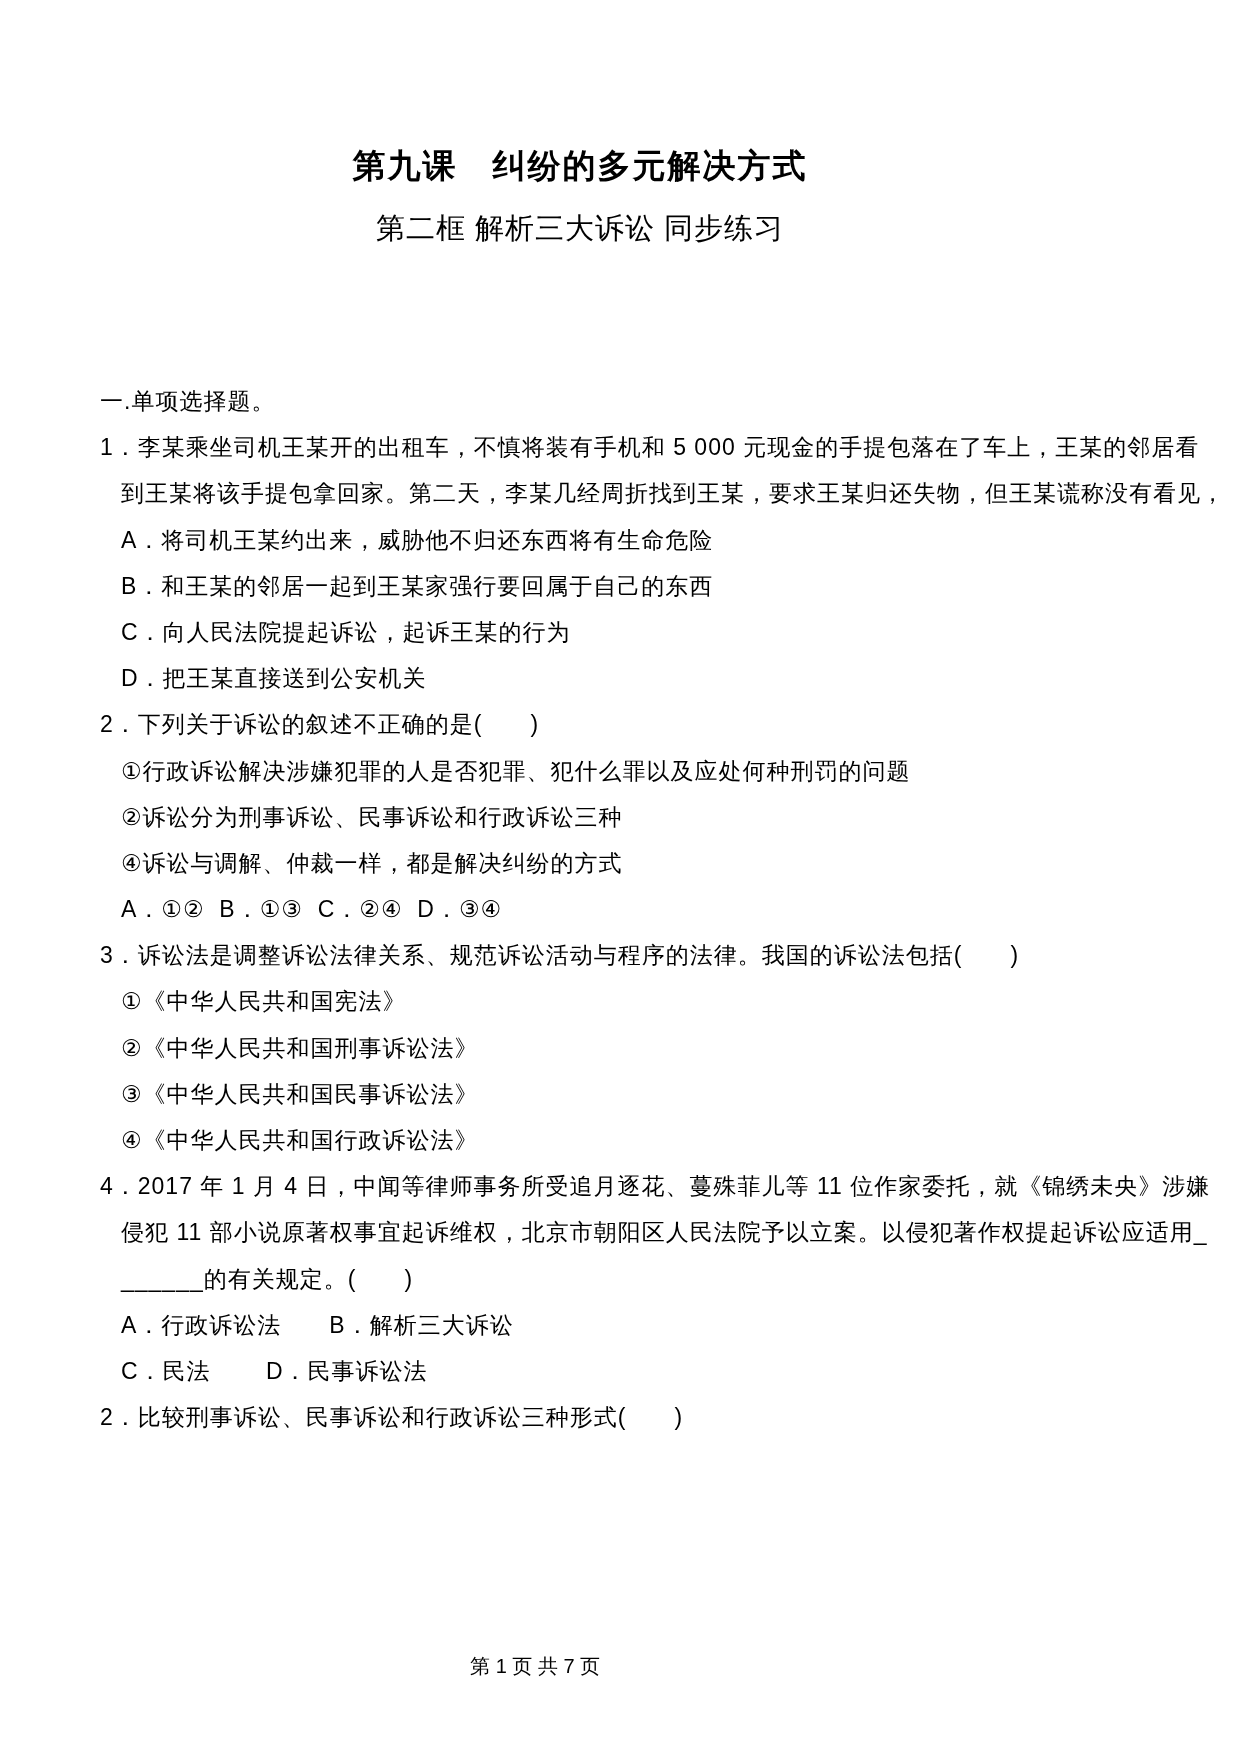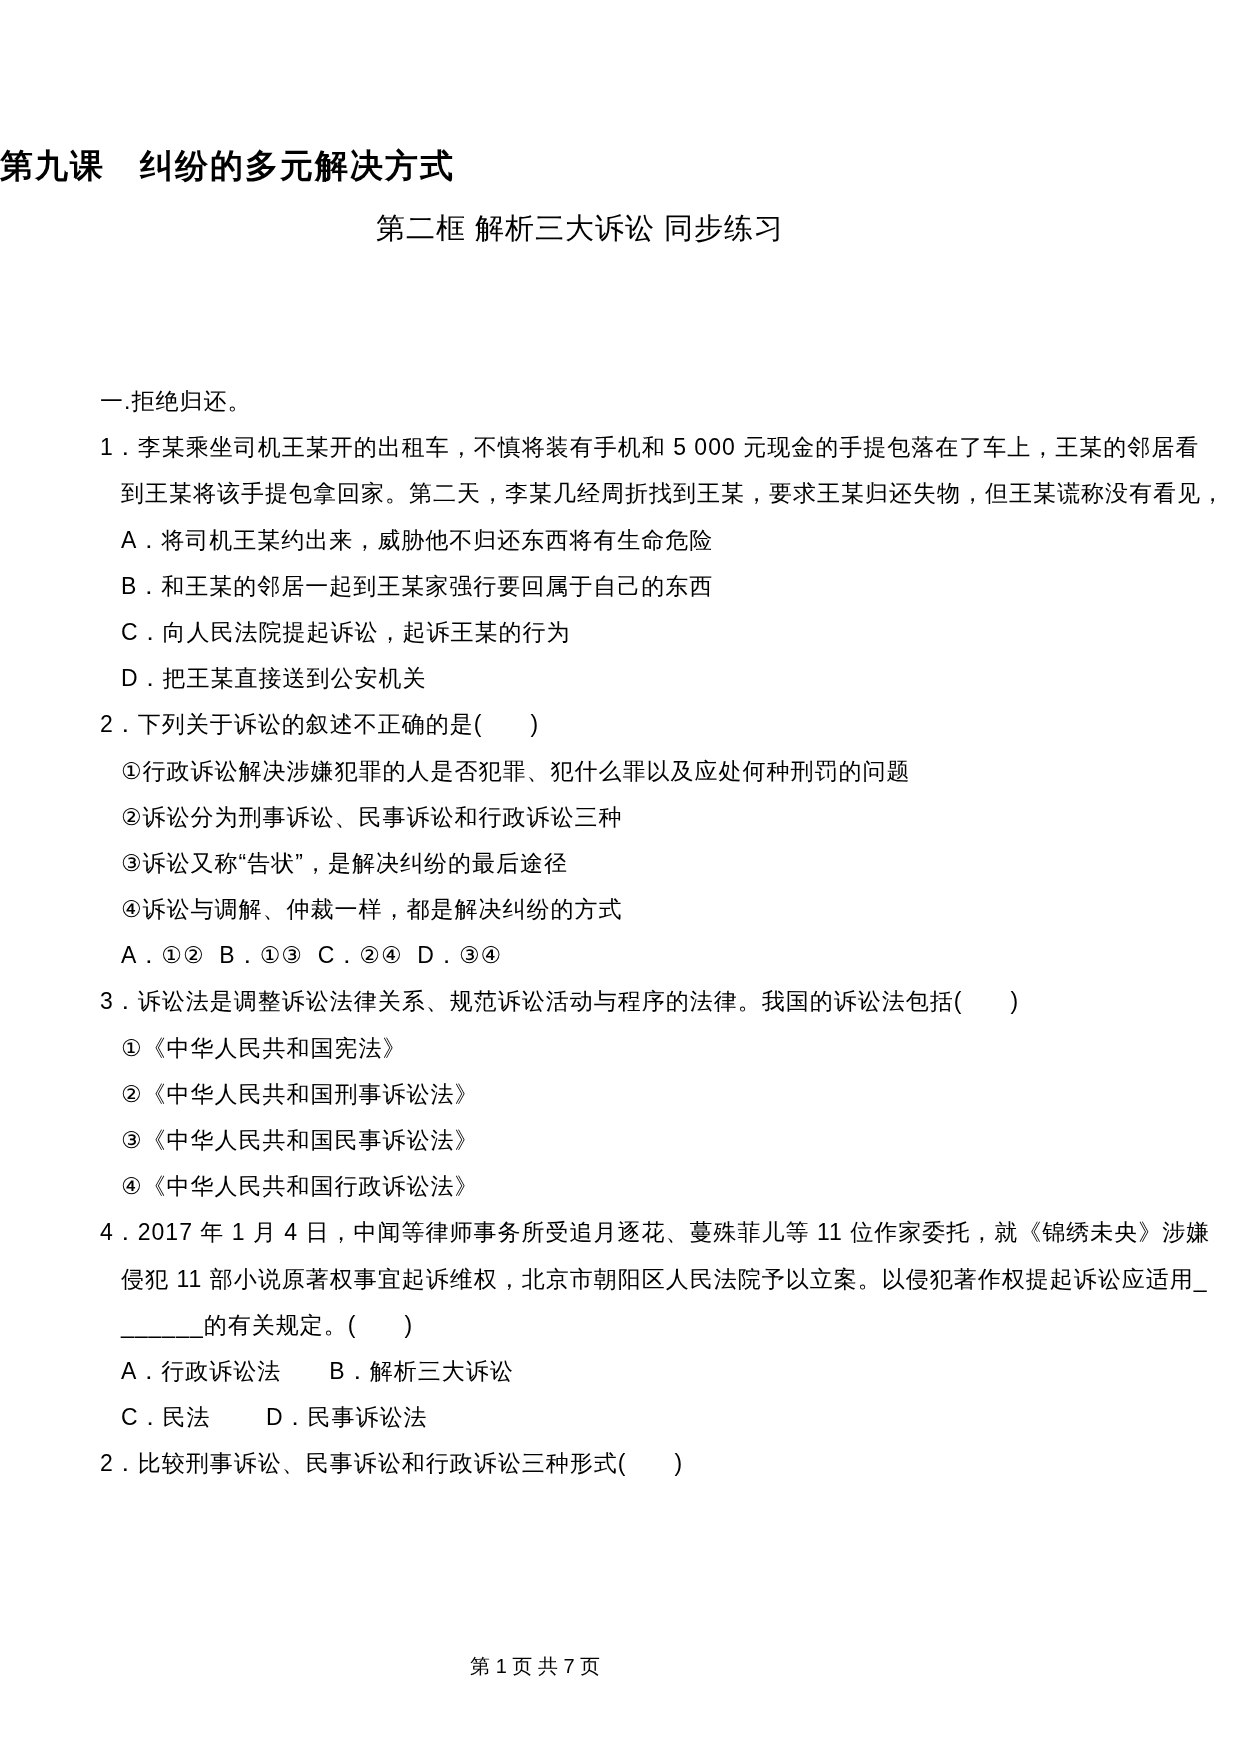--- a/index.html
+++ b/index.html
@@ -15,20 +15,21 @@
     background: #ffffff;
     color: #000000;
     font-family: "Liberation Sans", "DejaVu Sans", sans-serif;
     overflow: hidden;
   }
   .main-title {
     position: absolute;
     top: 143px;
     left: 0;
     width: 1160px;
+    text-align: center;
     font-size: 33px;
     font-weight: bold;
     line-height: 46px;
     letter-spacing: 2px;
     white-space: pre;
   }
   .subtitle {
     position: absolute;
     top: 207px;
     left: 0;
@@ -69,31 +70,30 @@
 </head>
 <body>
 
 <div class="page">
 
   <div class="main-title">第九课　纠纷的多元解决方式</div>
 
   <div class="subtitle">第二框 解析三大诉讼 同步练习</div>
 
   <div class="content">
-      <div class="line">一.拒绝归还。</div>
+      <div class="line">一.单项选择题。</div>
       <div class="line">1．李某乘坐司机王某开的出租车，不慎将装有手机和 5 000 元现金的手提包落在了车上，王某的邻居看</div>
       <div class="line indent-1">到王某将该手提包拿回家。第二天，李某几经周折找到王某，要求王某归还失物，但王某谎称没有看见，</div>
       <div class="line indent-1">A．将司机王某约出来，威胁他不归还东西将有生命危险</div>
       <div class="line indent-1">B．和王某的邻居一起到王某家强行要回属于自己的东西</div>
       <div class="line indent-1">C．向人民法院提起诉讼，起诉王某的行为</div>
       <div class="line indent-1">D．把王某直接送到公安机关</div>
       <div class="line">2．下列关于诉讼的叙述不正确的是(　　)</div>
       <div class="line indent-1">①行政诉讼解决涉嫌犯罪的人是否犯罪、犯什么罪以及应处何种刑罚的问题</div>
       <div class="line indent-1">②诉讼分为刑事诉讼、民事诉讼和行政诉讼三种</div>
-      <div class="line indent-1">③诉讼又称“告状”，是解决纠纷的最后途径</div>
       <div class="line indent-1">④诉讼与调解、仲裁一样，都是解决纠纷的方式</div>
       <div class="line indent-1">A．①②  B．①③  C．②④  D．③④</div>
       <div class="line">3．诉讼法是调整诉讼法律关系、规范诉讼活动与程序的法律。我国的诉讼法包括(　　)</div>
       <div class="line indent-1">①《中华人民共和国宪法》</div>
       <div class="line indent-1">②《中华人民共和国刑事诉讼法》</div>
       <div class="line indent-1">③《中华人民共和国民事诉讼法》</div>
       <div class="line indent-1">④《中华人民共和国行政诉讼法》</div>
       <div class="line">4．2017 年 1 月 4 日，中闻等律师事务所受追月逐花、蔓殊菲儿等 11 位作家委托，就《锦绣未央》涉嫌</div>
       <div class="line indent-1">侵犯 11 部小说原著权事宜起诉维权，北京市朝阳区人民法院予以立案。以侵犯著作权提起诉讼应适用_</div>
       <div class="line indent-1">______的有关规定。(　　)</div>

